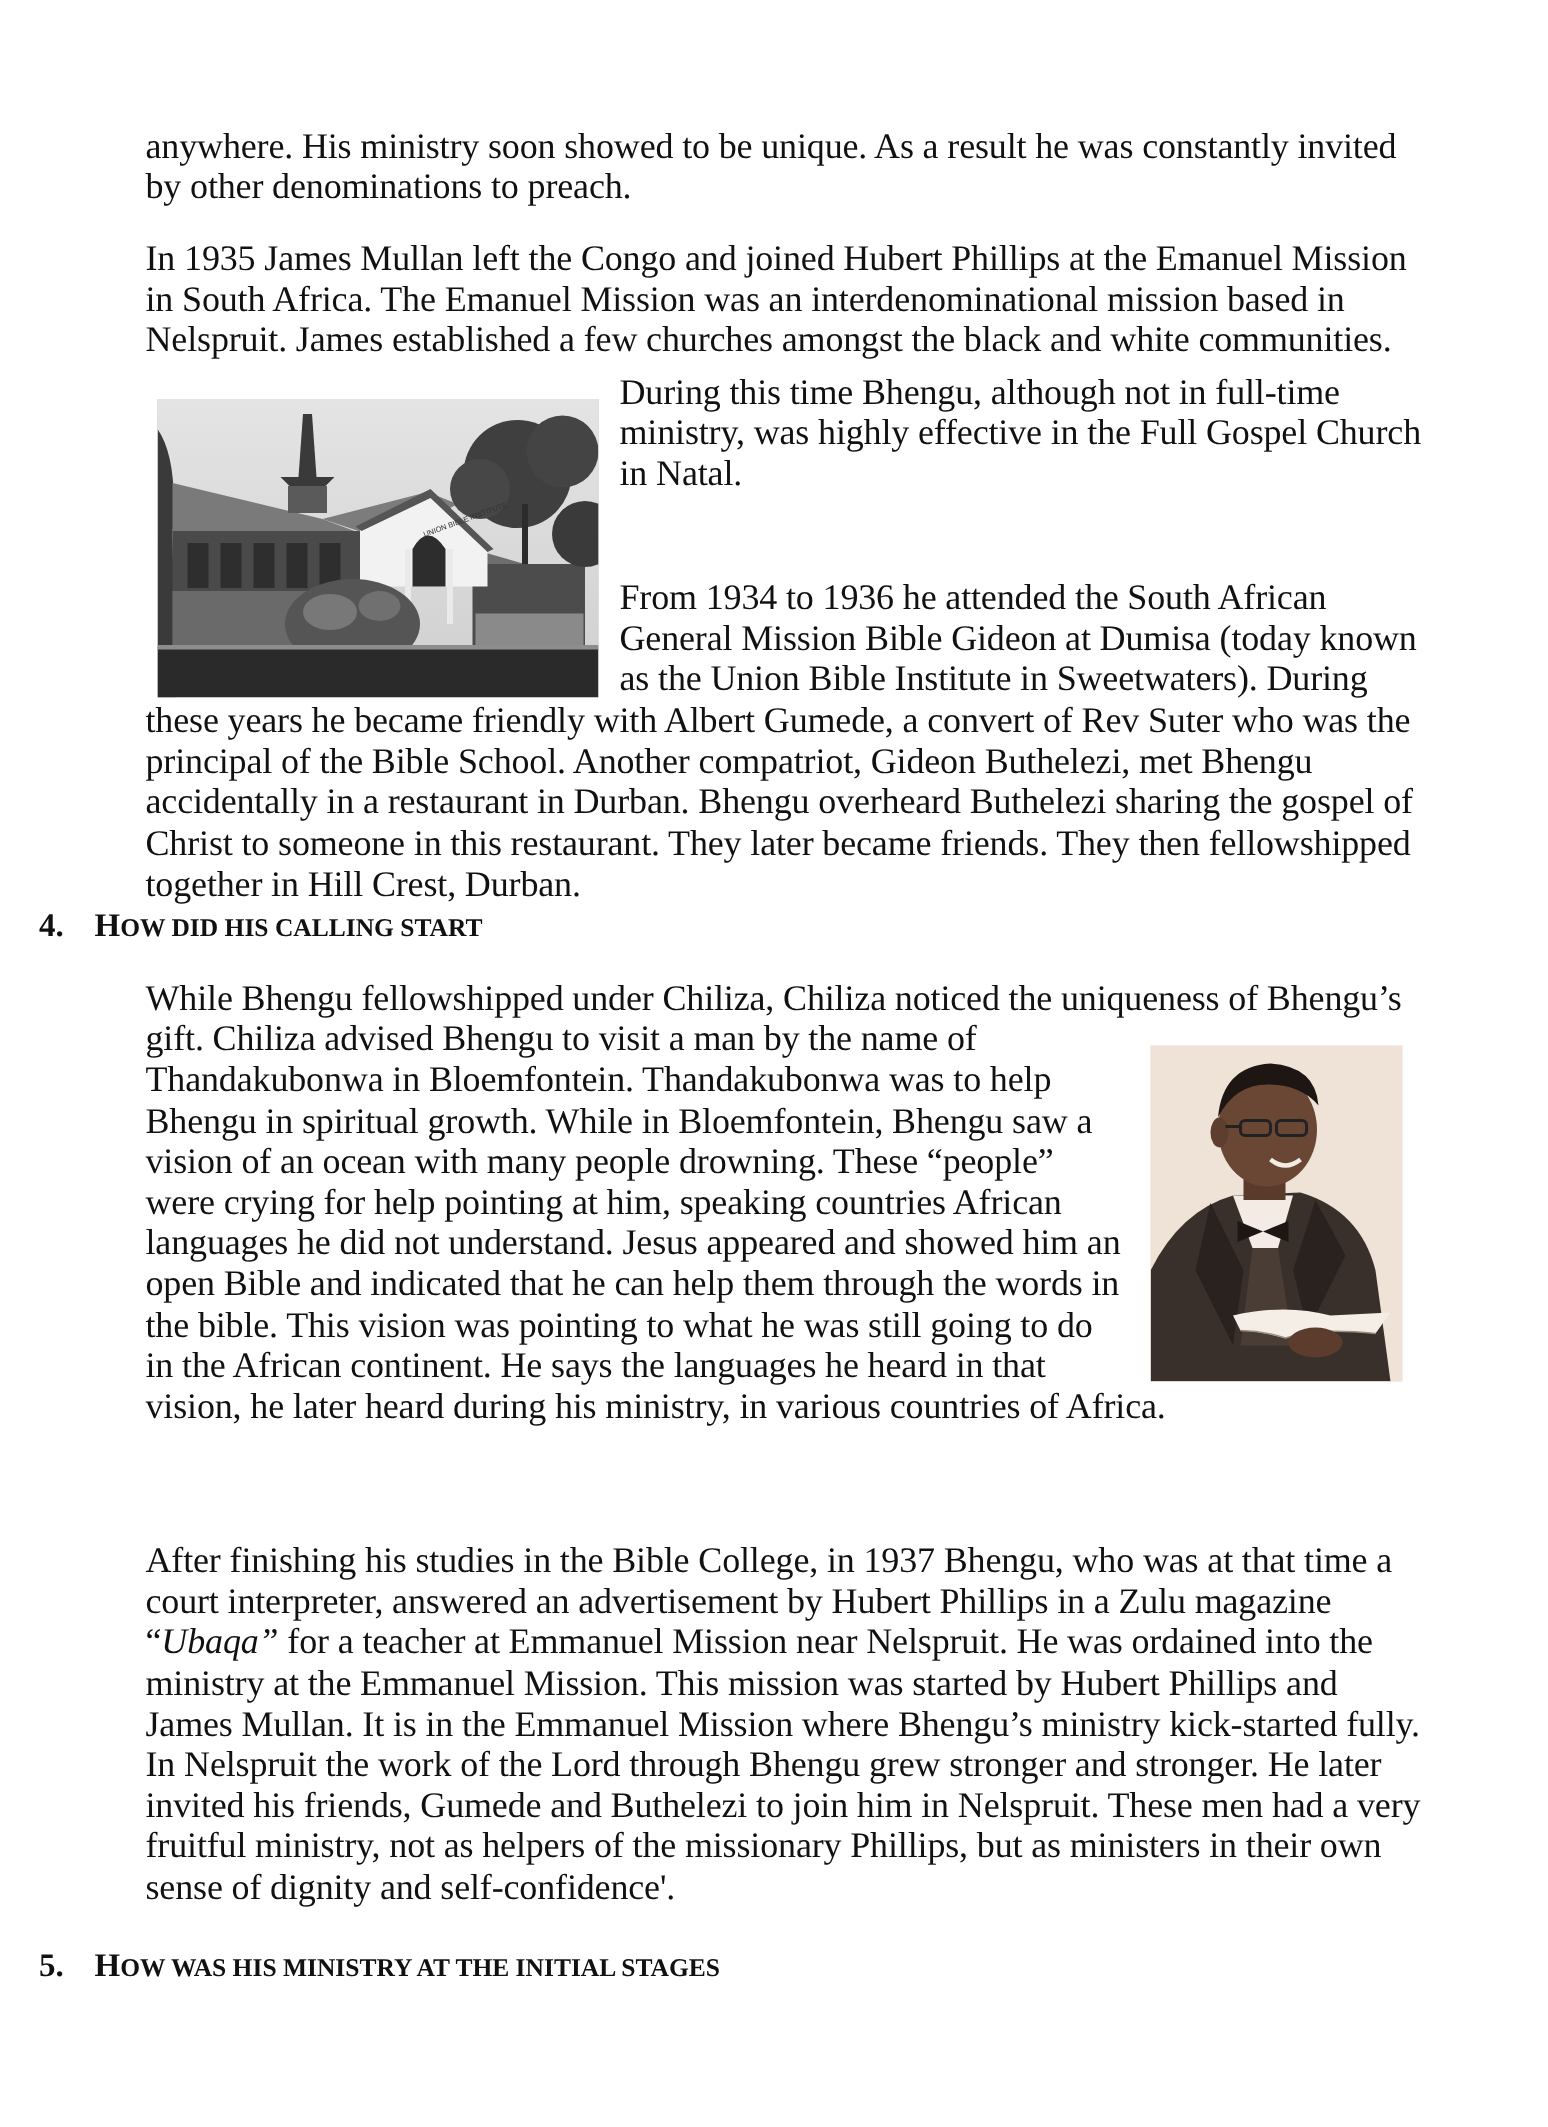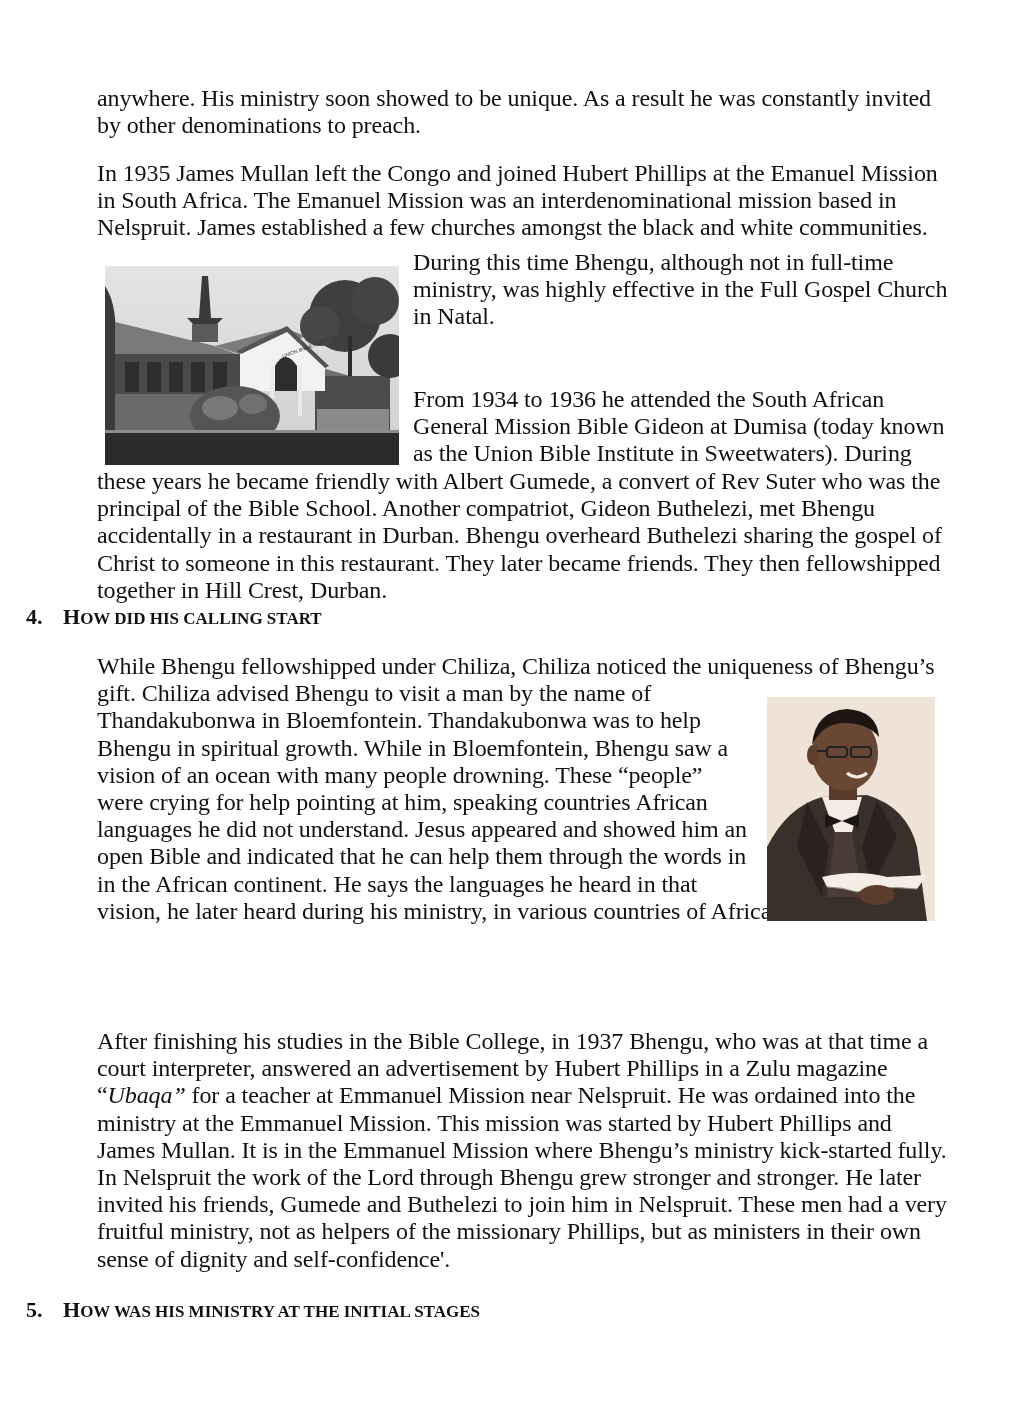--- a/index.html
+++ b/index.html
@@ -126,20 +126,21 @@
 
 <div class="txt" style="left:97px; top:653px;">
   <span class="line">While Bhengu fellowshipped under Chiliza, Chiliza noticed the uniqueness of Bhengu’s</span>
   <span class="line">gift. Chiliza advised Bhengu to visit a man by the name of</span>
   <span class="line">Thandakubonwa in Bloemfontein. Thandakubonwa was to help</span>
   <span class="line">Bhengu in spiritual growth. While in Bloemfontein, Bhengu saw a</span>
   <span class="line">vision of an ocean with many people drowning. These “people”</span>
   <span class="line">were crying for help pointing at him, speaking countries African</span>
   <span class="line">languages he did not understand. Jesus appeared and showed him an</span>
   <span class="line">open Bible and indicated that he can help them through the words in</span>
+  <span class="line">the bible. This vision was pointing to what he was still going to do</span>
   <span class="line">in the African continent. He says the languages he heard in that</span>
   <span class="line">vision, he later heard during his ministry, in various countries of Africa.</span>
 </div>
 
 <div class="photo" id="portrait">
   <svg width="168" height="224" viewBox="0 0 168 224">
     <rect x="0" y="0" width="168" height="224" fill="#efe2d6"></rect>
 
     <path d="M0 224 L0 150 Q20 110 55 100 L100 98 Q140 110 150 150 L160 224 Z" fill="#3a302b"></path>
 

